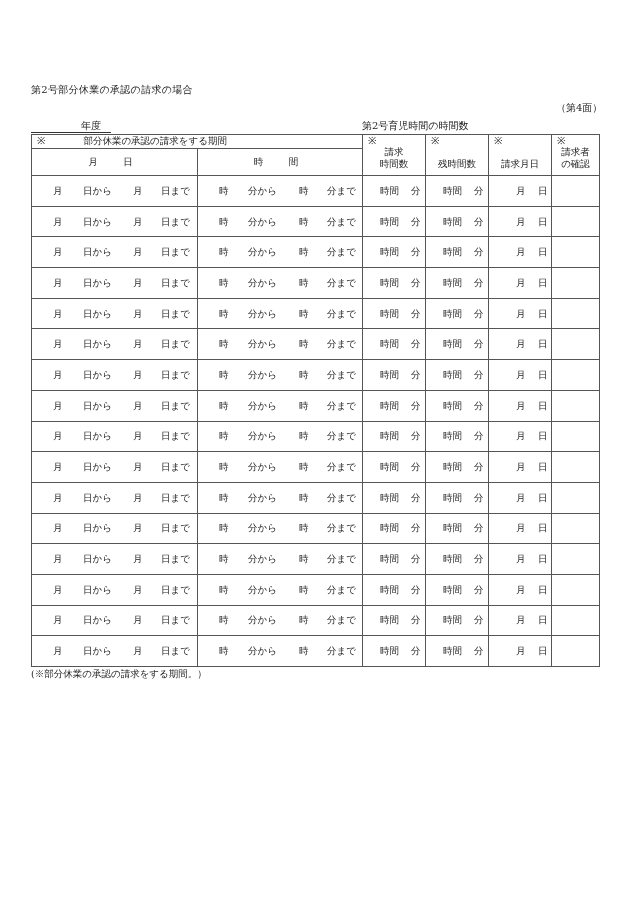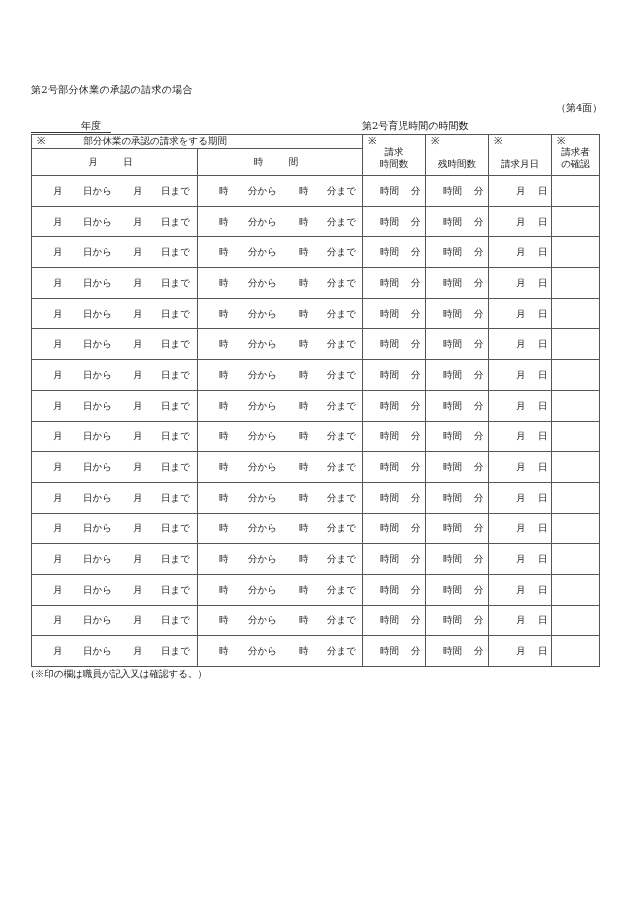--- a/index.html
+++ b/index.html
@@ -508,13 +508,13 @@
         </td>
         <td class="cell">
           <span style="left:27px">月</span>
           <span style="left:49px">日</span>
         </td>
         <td class="cell"></td>
       </tr>
     </tbody>
 </table>
 
-<div class="footnote">(※印の欄は職員が記入又は確認する。）</div>
+<div class="footnote">(※部分休業の承認の請求をする期間。）</div>
 
 </body></html>

